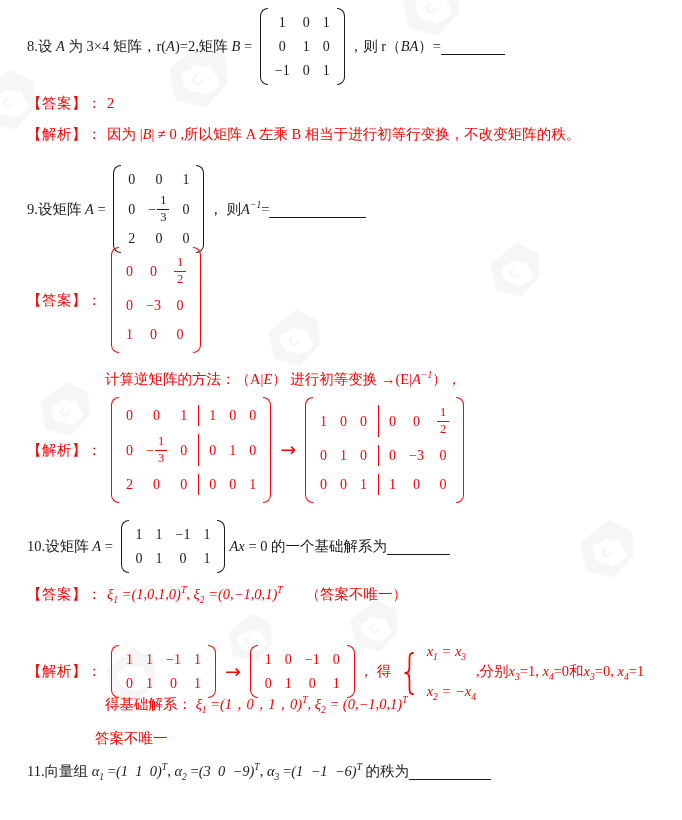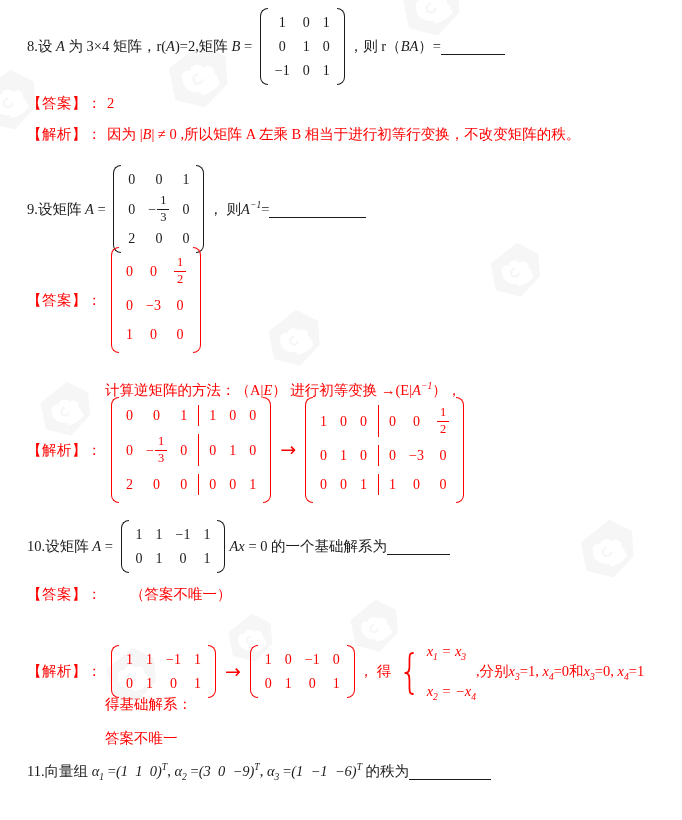--- a/index.html
+++ b/index.html
@@ -32,24 +32,24 @@
   .neg{margin-right:1px}
   .arrow{font-size:19px;margin:0 5px;font-family:"DejaVu Sans",sans-serif}
   
   .sys{display:inline-flex;align-items:center;margin-left:4px}
   .brace{font-size:46px;font-weight:300;line-height:.9;transform:scaleX(.75);
          font-family:"DejaVu Sans",sans-serif}
   .sys-col{display:inline-flex;flex-direction:column;gap:19px;margin-left:2px}
   .note-gap{margin-left:23px}
   
   #b-p8{top:8px}      #b-ans8{top:93px}   #b-sol8{top:124px}
-  #b-p9{top:165px}    #b-ans9{top:247px}  #b-m9{top:380px;left:105px}
+  #b-p9{top:165px}    #b-ans9{top:247px}  #b-m9{top:369px;left:105px}
   #b-sol9{top:397px}  #b-p10{top:520px}   #b-ans10{top:584px}
   #b-note10{top:617px;left:105px}         #b-sol10{top:641px}
-  #b-basis10{top:694px;left:105px}        #b-uniq10{top:728px;left:105px}
+  #b-basis10{top:694px;left:105px}        #b-uniq10{top:728px;left:95px}
   #b-p11{top:761px}
   
   .wm{position:absolute;z-index:0}
 </style>
 </head>
 <body>
 
 <div id="page">
 
   <svg width="0" height="0" style="position:absolute" aria-hidden="true">
@@ -160,20 +160,21 @@
       <span class="paren l"></span>
       <span class="mgrid" style="grid-template-columns: repeat(4, auto);"><span class="mcell">1</span><span class="mcell">1</span><span class="mcell">−1</span><span class="mcell">1</span><span class="mcell">0</span><span class="mcell">1</span><span class="mcell">0</span><span class="mcell">1</span></span>
       <span class="paren r"></span>
     </span>
     <span style="display:inline-flex;align-items:center"><span class="seg m">Ax</span><span class="seg"> = 0 的一个基础解系为</span></span>
     <span class="blank bw63"></span>
   </div>
 
   <div class="row red" id="b-ans10">
     <span class="lbl">【答案】：</span>
+    <span class="seg m">ξ<sub>1</sub> =(1,0,1,0)<sup>T</sup>, ξ<sub>2</sub> =(0,−1,0,1)<sup>T</sup></span>
     <span class="seg note-gap">（答案不唯一）</span>
   </div>
 
 
   <div class="row red" id="b-sol10">
     <span class="lbl">【解析】：</span>
     <span class="mat">
       <span class="paren l"></span>
       <span class="mgrid" style="grid-template-columns: repeat(4, auto);"><span class="mcell">1</span><span class="mcell">1</span><span class="mcell">−1</span><span class="mcell">1</span><span class="mcell">0</span><span class="mcell">1</span><span class="mcell">0</span><span class="mcell">1</span></span>
       <span class="paren r"></span>
@@ -189,21 +190,21 @@
       <span class="brace">{</span>
       <span class="sys-col">
         <span class="seg m">x<sub>1</sub> = x<sub>3</sub></span>
         <span class="seg m">x<sub>2</sub> = −x<sub>4</sub></span>
       </span>
     </span>
     <span style="display:inline-flex;align-items:flex-start"><span class="seg">,分别</span><span class="seg m">x<sub>3</sub></span><span class="seg">=1, </span><span class="seg m">x<sub>4</sub></span><span class="seg">=0和</span><span class="seg m">x<sub>3</sub></span><span class="seg">=0, </span><span class="seg m">x<sub>4</sub></span><span class="seg">=1</span></span>
   </div>
 
   <div class="row red" id="b-basis10">
-    <span style="display:inline-flex;align-items:flex-start"><span class="seg">得基础解系： </span></span>
+    <span style="display:inline-flex;align-items:flex-start"><span class="seg">得基础解系： </span><span class="seg m">ξ<sub>1</sub> =(1，0，1，0)<sup>T</sup>, ξ<sub>2</sub> = (0,−1,0,1)<sup>T</sup></span></span>
   </div>
 
   <div class="row red" id="b-uniq10">
     <span class="seg">答案不唯一</span>
   </div>
 
   <div class="row" id="b-p11">
     <span style="display:inline-flex;align-items:center"><span class="seg">11.向量组 </span><span class="seg m">α<sub>1</sub></span><span class="seg"> =</span><span class="seg m">(1 1 0)<sup>T</sup></span><span class="seg">, </span><span class="seg m">α<sub>2</sub></span><span class="seg"> =</span><span class="seg m">(3 0 −9)<sup>T</sup></span><span class="seg">, </span><span class="seg m">α<sub>3</sub></span><span class="seg"> =</span><span class="seg m">(1 −1 −6)<sup>T</sup></span><span class="seg"> 的秩为</span></span>
     <span class="blank bw82"></span>
   </div>

